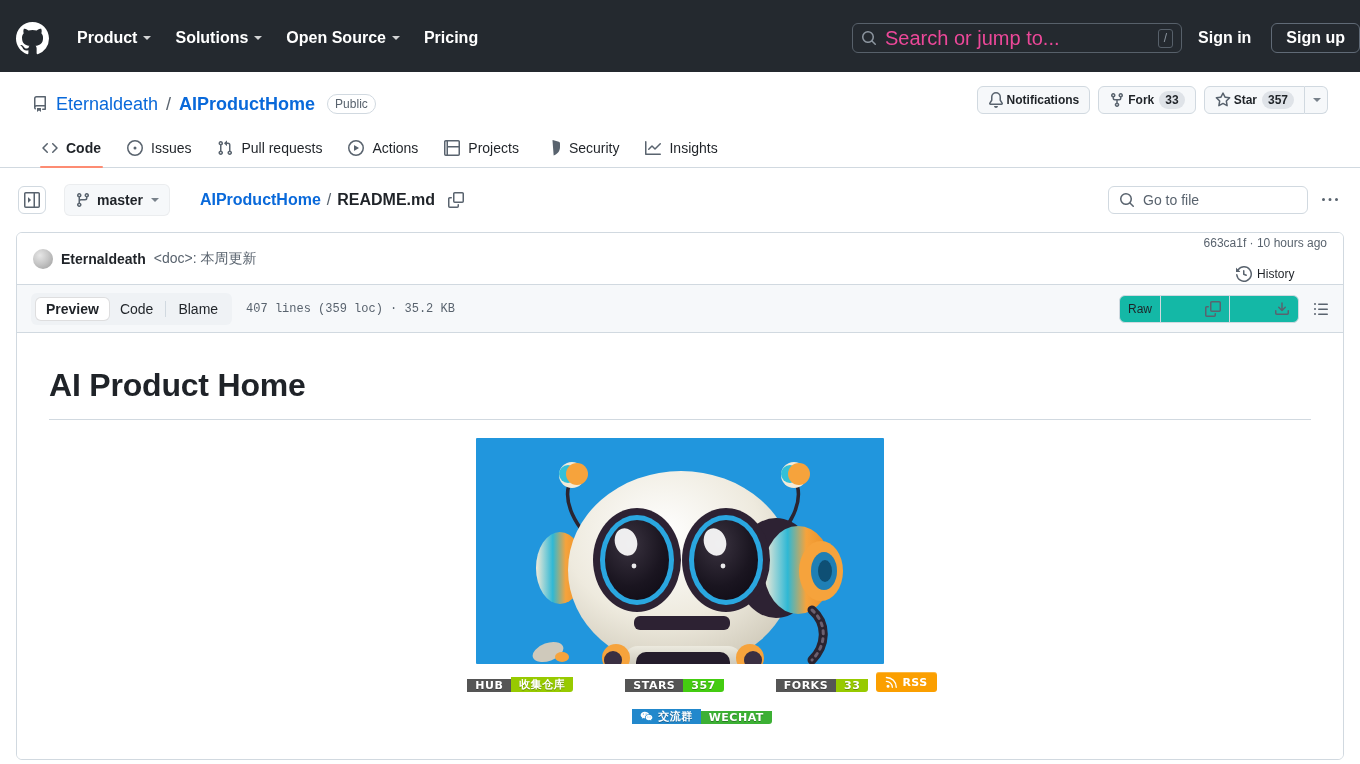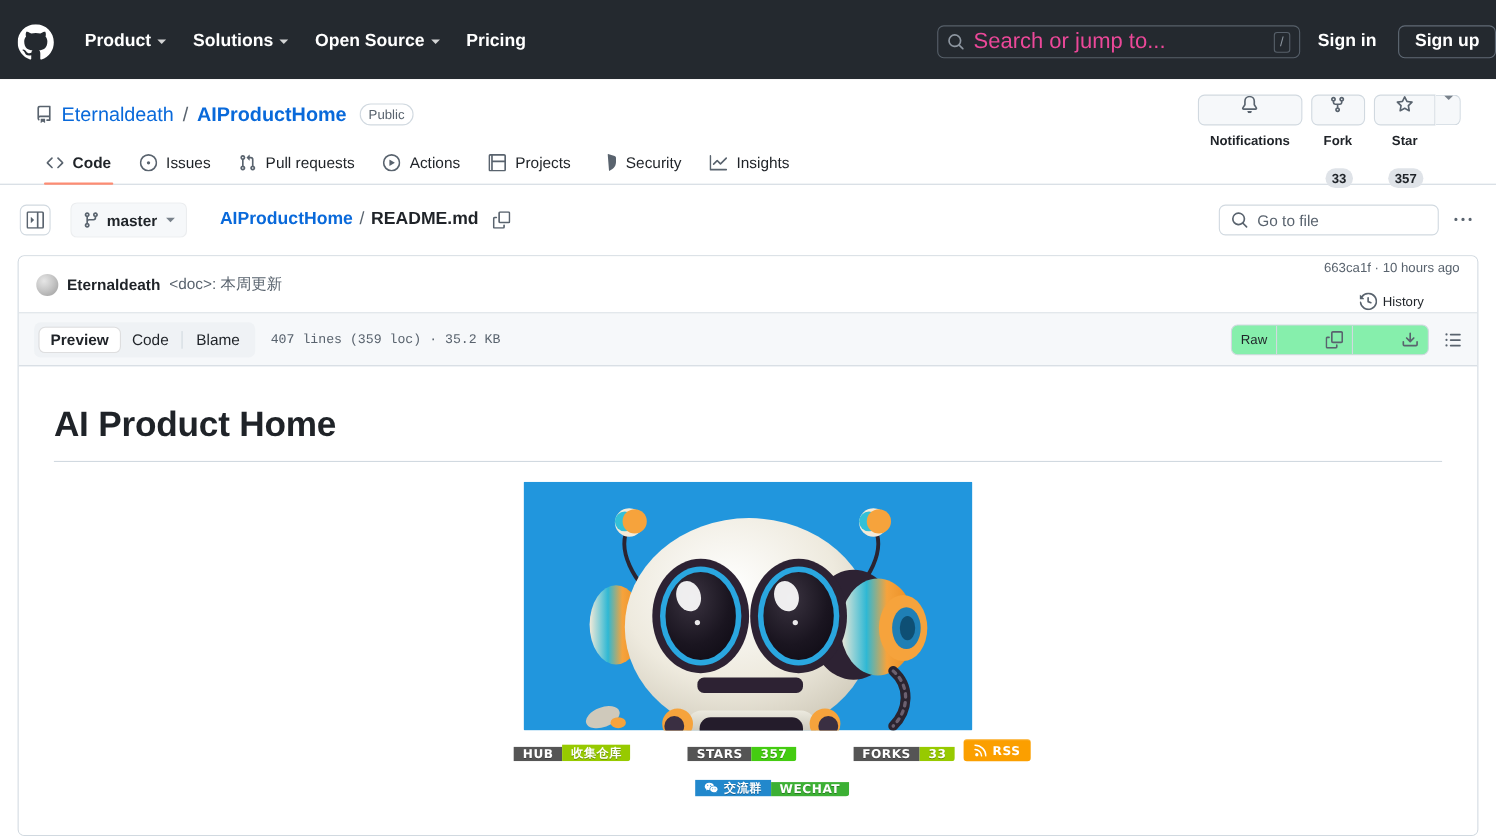--- a/index.html
+++ b/index.html
@@ -113,32 +113,31 @@
   }
   .repo-actions {
     position: absolute;
     right: 32px;
     top: 14px;
     display: flex;
     align-items: center;
     gap: 8px;
   }
   .btn {
-    display: flex; align-items: center; gap: 18px;
+    display: flex; align-items: center; gap: 3px;
     height: 28px;
     border: 1px solid #d1d9e0;
     border-radius: 6px;
     background: #f6f8fa;
     color: #1f2328;
     font-size: 12px;
     font-weight: 600;
     padding: 0 10px;
     cursor: pointer;
     white-space: nowrap;
-    flex-direction: column;
   }
   .btn .ico { color: #59636e; display: flex; }
   .counter {
     background: #dfe3e8;
     border-radius: 2em;
     color: #1f2328;
     font-size: 12px;
     font-weight: 600;
     line-height: 18px;
     padding: 0 6px;
@@ -313,21 +312,21 @@
     white-space: nowrap;
   }
   .file-toolbar-right {
     position: absolute; right: 8px;
     display: flex; align-items: center; gap: 8px;
   }
   .raw-group {
     display: flex; align-items: flex-end;
     border: 1px solid #d1d9e0;
     border-radius: 6px;
-    background: #86efac;
+    background: #14b8a6;
     height: 28px;
     overflow: hidden;
     gap: 36px;
   }
   .raw-group .rg-item {
     display: flex; align-items: center; justify-content: center;
     height: 100%;
     padding: 0 8px;
     font-size: 12px;
     font-weight: 500;

